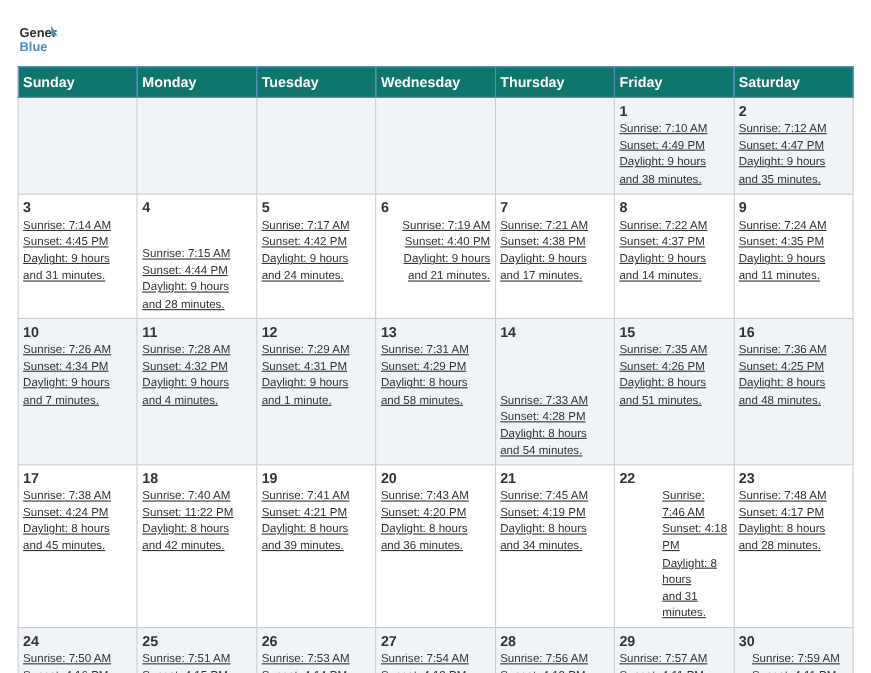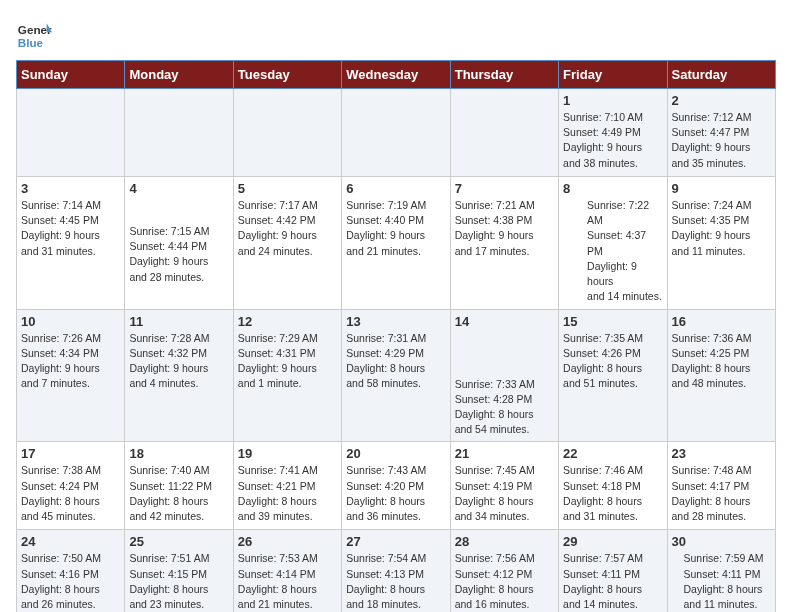--- a/index.html
+++ b/index.html
@@ -36,21 +36,21 @@
     .location {
       font-size: 16px;
       color: #555;
     }
     table {
       width: 100%;
       border-collapse: collapse;
       table-layout: fixed;
     }
     thead th {
-      background-color: #7f1d1d;
+      background-color: #0f766e;
       color: #fff;
       font-size: 13px;
       font-weight: bold;
       padding: 6px 4px;
       text-align: left;
       border: 1px solid #5a8cc5;
     }
     tbody td {
       border: 1px solid #ccc;
       vertical-align: top;
@@ -67,20 +67,21 @@
     }
     .day-num {
       font-size: 13px;
       font-weight: bold;
       display: block;
       margin-bottom: 2px;
     }
     .day-info {
       line-height: 1.45;
       font-size: 10.5px;
+      text-decoration: underline;
     }
     .empty-cell {
       background-color: #f9f9f9;
     }
   </style>
 </head>
 <body>
 
 <div class="header-area">
   <div class="logo">
@@ -147,35 +148,35 @@
         </td>
         <td>
           <span class="day-num">5</span>
           <div class="day-info" style="white-space: pre-line;">Sunrise: 7:17 AM
 Sunset: 4:42 PM
 Daylight: 9 hours
 and 24 minutes.</div>
         </td>
         <td>
           <span class="day-num">6</span>
-          <div class="day-info" style="white-space: pre-line;">Sunrise: 7:19 AM
+          <div class="day-info" style="white-space: pre-line; text-align: right;">Sunrise: 7:19 AM
 Sunset: 4:40 PM
 Daylight: 9 hours
 and 21 minutes.</div>
         </td>
         <td>
           <span class="day-num">7</span>
           <div class="day-info" style="white-space: pre-line;">Sunrise: 7:21 AM
 Sunset: 4:38 PM
 Daylight: 9 hours
 and 17 minutes.</div>
         </td>
         <td>
           <span class="day-num">8</span>
-          <div class="day-info" style="white-space: pre-line; margin-left: 24px;">Sunrise: 7:22 AM
+          <div class="day-info" style="white-space: pre-line;">Sunrise: 7:22 AM
 Sunset: 4:37 PM
 Daylight: 9 hours
 and 14 minutes.</div>
         </td>
         <td>
           <span class="day-num">9</span>
           <div class="day-info" style="white-space: pre-line;">Sunrise: 7:24 AM
 Sunset: 4:35 PM
 Daylight: 9 hours
 and 11 minutes.</div>
@@ -263,21 +264,21 @@
         </td>
         <td>
           <span class="day-num">21</span>
           <div class="day-info" style="white-space: pre-line;">Sunrise: 7:45 AM
 Sunset: 4:19 PM
 Daylight: 8 hours
 and 34 minutes.</div>
         </td>
         <td>
           <span class="day-num">22</span>
-          <div class="day-info" style="white-space: pre-line;">Sunrise: 7:46 AM
+          <div class="day-info" style="white-space: pre-line; margin-left: 39px;">Sunrise: 7:46 AM
 Sunset: 4:18 PM
 Daylight: 8 hours
 and 31 minutes.</div>
         </td>
         <td>
           <span class="day-num">23</span>
           <div class="day-info" style="white-space: pre-line;">Sunrise: 7:48 AM
 Sunset: 4:17 PM
 Daylight: 8 hours
 and 28 minutes.</div>

